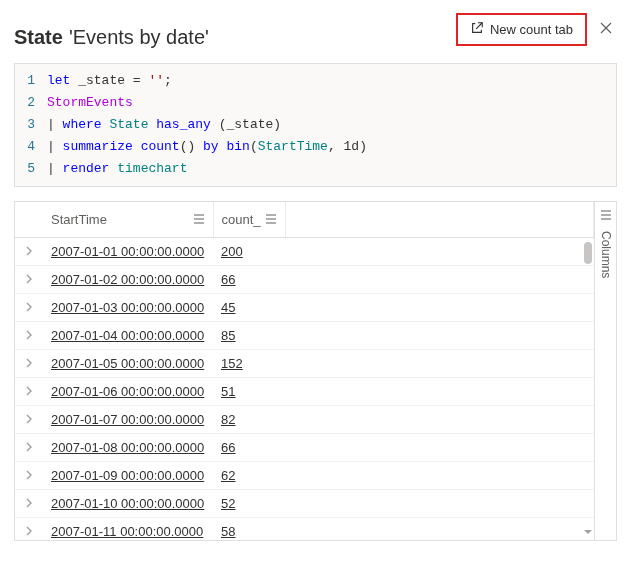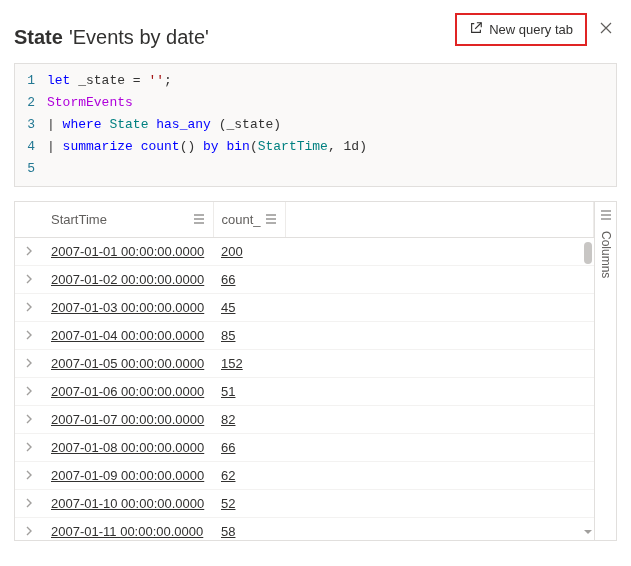--- a/index.html
+++ b/index.html
@@ -161,38 +161,38 @@
   </div>
   <div class="header-right">
     <button class="new-query-btn">
       <span>
         <svg width="14" height="14" viewBox="0 0 16 16" fill="none" stroke="#323130" stroke-width="1.3">
           <path d="M6 3H3v10h10v-3"></path>
             <path d="M9 2h5v5"></path>
             <path d="M14 2L7 9"></path>
         </svg>
       </span>
-      <span>New query tab</span>
+      <span>New count tab</span>
     </button>
     <button class="close-btn">
       <span>
         <svg width="14" height="14" viewBox="0 0 14 14" stroke="#605e5c" stroke-width="1.2">
           <path d="M2 2l10 10M12 2L2 12"></path>
         </svg>
       </span>
     </button>
   </div>
 </div>
 
 <div class="code-block">
 <div class="code-line"><span class="ln">1</span><span><span class="kw">let</span> <span class="plain">_state = </span><span class="str">''</span><span class="plain">;</span></span></div>
     <div class="code-line"><span class="ln">2</span><span><span class="ident-purple">StormEvents</span></span></div>
     <div class="code-line"><span class="ln">3</span><span><span class="pipe">| </span><span class="kw">where</span> <span class="col-teal">State</span> <span class="fn">has_any</span> <span class="plain">(_state)</span></span></div>
     <div class="code-line"><span class="ln">4</span><span><span class="pipe">| </span><span class="kw">summarize</span> <span class="fn">count</span><span class="plain">() </span><span class="kw">by</span> <span class="fn">bin</span><span class="plain">(</span><span class="col-teal">StartTime</span><span class="plain">, </span><span class="plain">1d)</span></span></div>
-    <div class="code-line"><span class="ln">5</span></div>
+    <div class="code-line"><span class="ln">5</span><span><span class="pipe">| </span><span class="kw">render</span> <span class="col-teal">timechart</span></span></div>
   </div>
 
 <div class="results">
   <div class="table-wrap">
     <table class="tbl">
       <thead>
         <tr>
           <th class="exp-col"></th>
           <th class="st-col">
             <span class="th-inner">

